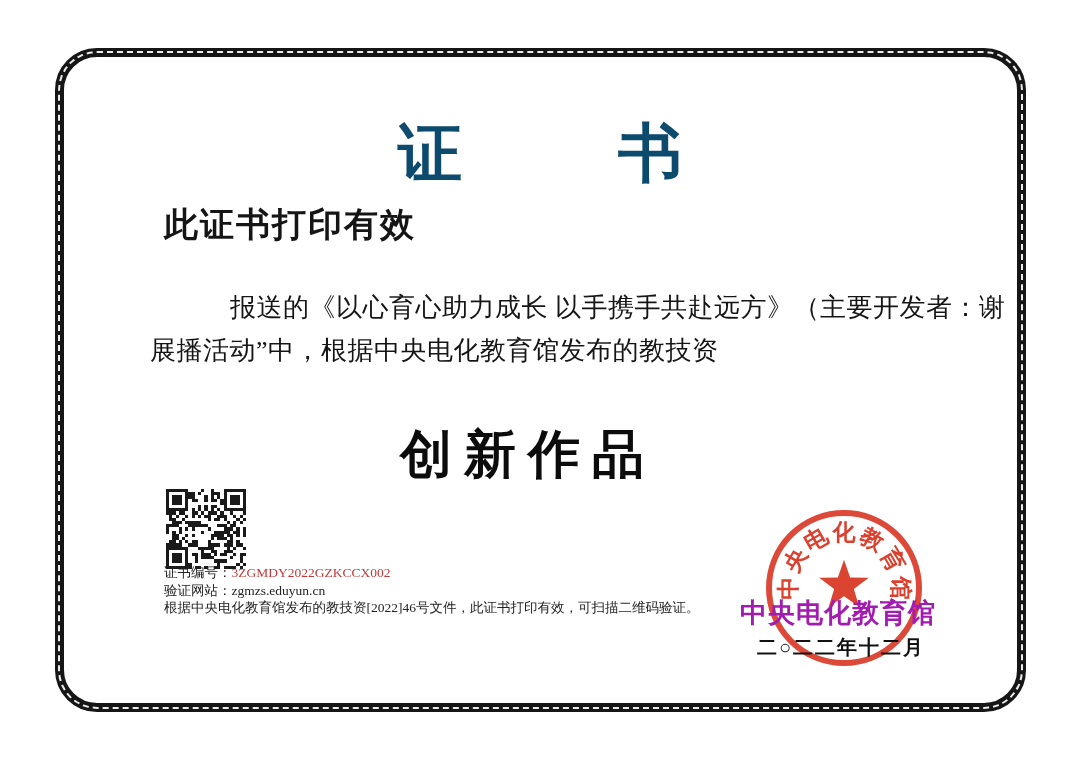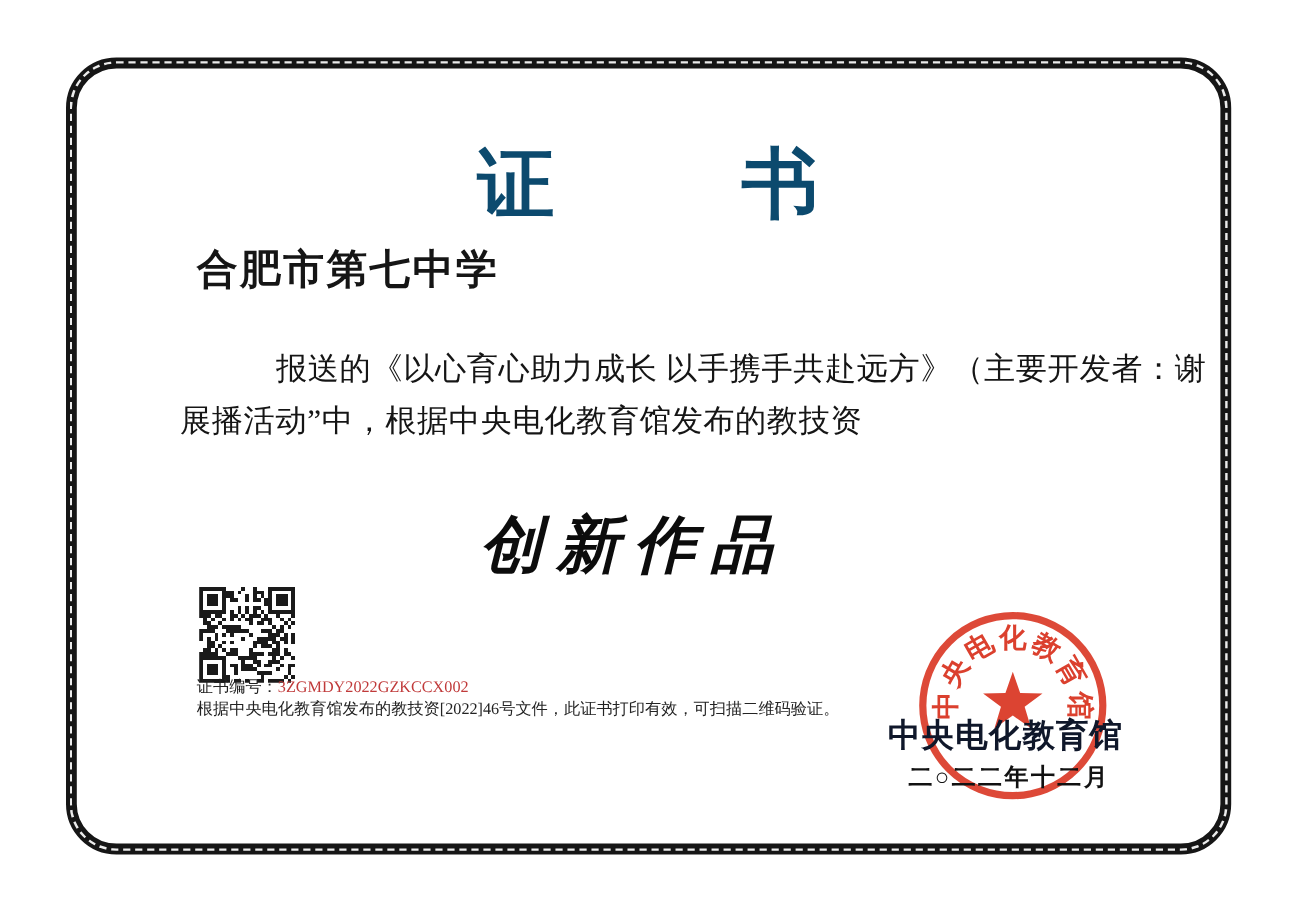--- a/index.html
+++ b/index.html
@@ -22,53 +22,53 @@
           letter-spacing:2px;}
 
   
   .body-text{position:absolute;left:150px;top:254px;width:790px;color:#151515;}
   .body-text .bline{font-size:26px;line-height:43px;height:43px;white-space:nowrap;letter-spacing:.5px;}
   .body-text .bline.indent{padding-left:80px;margin-top:32px;}
 
   
   .award{position:absolute;left:0;top:420px;width:1056px;text-align:center;color:#0c0c0c;
          font-size:52px;font-weight:900;letter-spacing:12px;
-         font-family:"Liberation Sans","DejaVu Sans",sans-serif;font-style:italic;}
+         font-family:"Liberation Sans","DejaVu Sans",sans-serif;}
 
   
   .qr{position:absolute;left:166px;top:489px;width:80px;height:80px;}
 
   
   .info{position:absolute;left:164px;top:564px;color:#232323;font-size:13.5px;line-height:17.5px;}
   .info .red{color:#c03a3a;}
 
   
   .stamp{position:absolute;left:766px;top:510px;width:156px;height:156px;z-index:1;}
   .stamp .ring{position:absolute;inset:0;border:6px solid rgba(216,48,28,.88);border-radius:50%;
                box-sizing:border-box;}
   .stamp .star{position:absolute;left:50%;top:50%;transform:translate(-50%,-54%);}
   .stamp .ring-char{position:absolute;left:50%;top:50%;color:rgba(216,48,28,.92);
                font-size:23px;font-weight:bold;font-family:"Liberation Sans","DejaVu Sans",sans-serif;}
 
   
-  .issuer{position:absolute;left:740px;top:595px;font-size:27px;font-weight:bold;color:#0f172a;
+  .issuer{position:absolute;left:740px;top:595px;font-size:27px;font-weight:bold;color:#a21caf;
           letter-spacing:1px;z-index:2;}
   .issue-date{position:absolute;left:757px;top:634px;font-size:20px;font-weight:bold;color:#111;
           letter-spacing:2px;z-index:2;}
 </style>
 </head>
 <body>
 
 <div id="page">
 
   <div class="frame"></div>
 
   <div class="title">证　书</div>
 
-  <div class="school">合肥市第七中学</div>
+  <div class="school">此证书打印有效</div>
 
   <div class="body-text">
     <div class="bline indent">报送的《以心育心助力成长 以手携手共赴远方》（主要开发者：谢</div>
     <div class="bline">展播活动”中，根据中央电化教育馆发布的教技资</div>
   </div>
 
   <div class="award">创新作品</div>
 
   <svg id="qr" class="qr" viewBox="0 0 25 25" shape-rendering="crispEdges">
       <rect x="0" y="0" width="1" height="1" fill="#1a1a1a"></rect>
@@ -379,20 +379,21 @@
       <rect x="16" y="24" width="1" height="1" fill="#1a1a1a"></rect>
       <rect x="18" y="24" width="1" height="1" fill="#1a1a1a"></rect>
       <rect x="19" y="24" width="1" height="1" fill="#1a1a1a"></rect>
       <rect x="20" y="24" width="1" height="1" fill="#1a1a1a"></rect>
       <rect x="21" y="24" width="1" height="1" fill="#1a1a1a"></rect>
       <rect x="23" y="24" width="1" height="1" fill="#1a1a1a"></rect>
     </svg>
 
   <div class="info">
     <div><span>证书编号：</span><span class="red">3ZGMDY2022GZKCCX002</span></div>
+    <div><span>验证网站：</span><span>zgmzs.eduyun.cn</span></div>
     <div>根据中央电化教育馆发布的教技资[2022]46号文件，此证书打印有效，可扫描二维码验证。</div>
   </div>
 
   <div class="stamp">
     <div class="ring"></div>
     <svg class="star" width="56" height="54" viewBox="-30 -29 60 58">
       <path d="M0,-28 L6.6,-8.9 L26.6,-8.6 L10.6,3.4 L16.4,22.6 L0,11.2 L-16.4,22.6 L-10.6,3.4 L-26.6,-8.6 L-6.6,-8.9 Z" fill="#d8301c" fill-opacity="0.9"></path>
     </svg>
     <div id="seal-ring-chars">
         <span class="ring-char" style="transform: translate(-50%, -50%) rotate(-90deg) translateY(-56px);">中</span>

